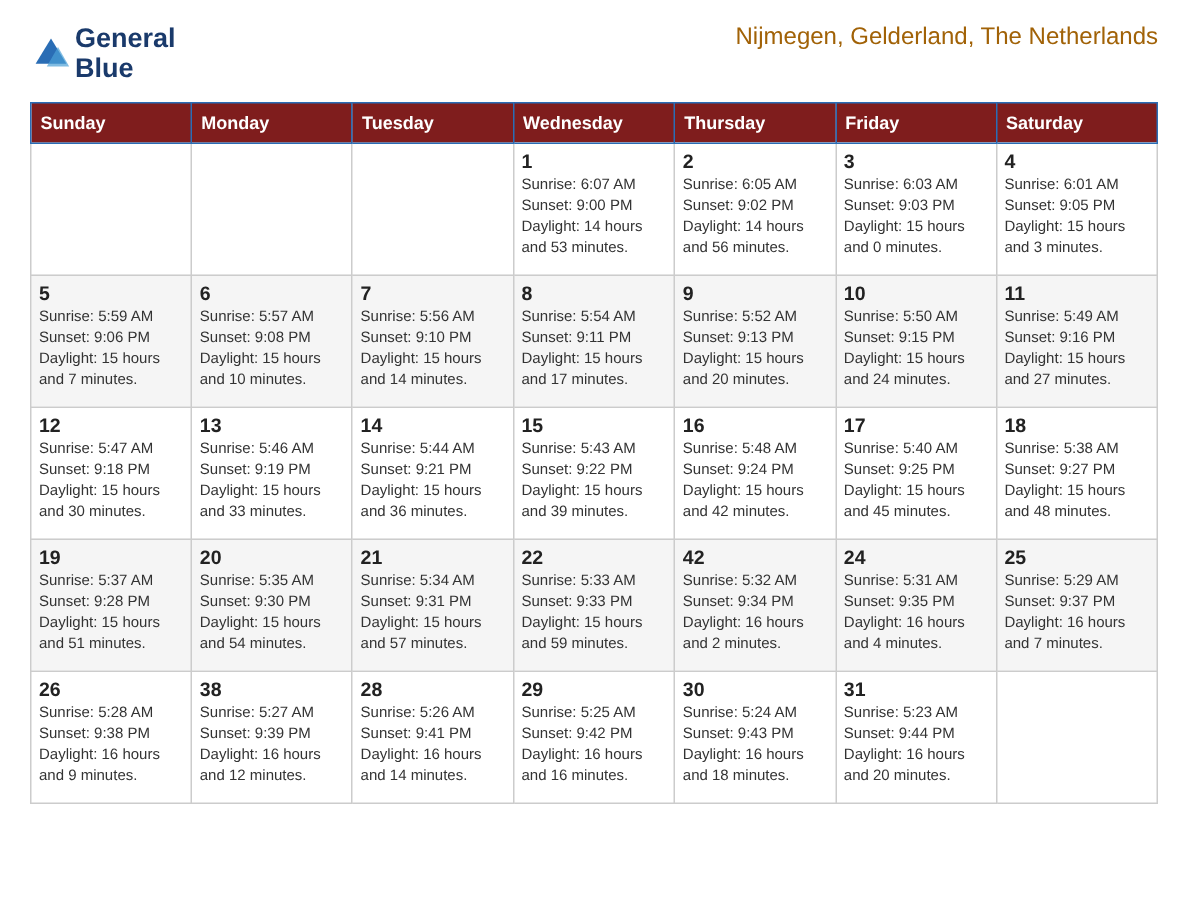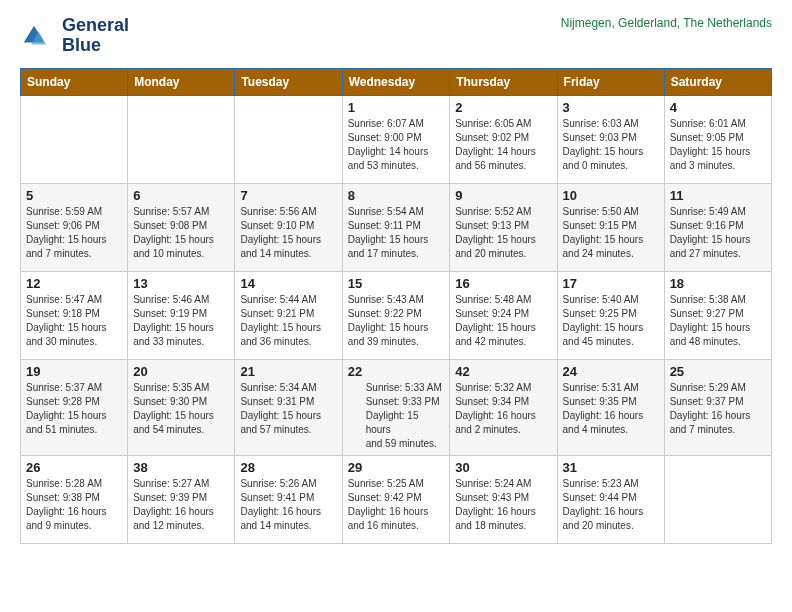--- a/index.html
+++ b/index.html
@@ -12,21 +12,21 @@
     }
     .header {
       display: flex;
       justify-content: space-between;
       align-items: flex-start;
       margin-bottom: 12px;
     }
     .logo {
       display: flex;
       align-items: center;
-      gap: 14px;
+      gap: 2px;
     }
     .logo-text {
       font-size: 18px;
       font-weight: bold;
       color: #1a3a6b;
       line-height: 1.1;
     }
     .logo-text span {
       display: block;
     }
@@ -36,30 +36,30 @@
     }
     .title-area {
       text-align: right;
     }
     .month-title {
       font-size: 36px;
       font-weight: bold;
       color: #1a3a6b;
     }
     .location {
-      font-size: 12px;
-      color: #15803d;
+      font-size: 16px;
+      color: #a16207;
     }
     .calendar {
       width: 100%;
       border-collapse: collapse;
       font-size: 11px;
     }
     .calendar thead th {
-      background-color: #a16207;
+      background-color: #7f1d1d;
       color: #fff;
       text-align: left;
       padding: 6px 6px;
       font-size: 12px;
       font-weight: bold;
       border: 1px solid #2a6db5;
     }
     .calendar tbody td {
       border: 1px solid #ccc;
       vertical-align: top;
@@ -275,21 +275,21 @@
         </td>
         <td>
           <div class="day-number">21</div>
           <div class="day-info" style="white-space: pre-line;">Sunrise: 5:34 AM
 Sunset: 9:31 PM
 Daylight: 15 hours
 and 57 minutes.</div>
         </td>
         <td>
           <div class="day-number">22</div>
-          <div class="day-info" style="white-space: pre-line; margin-left: 18px;">Sunrise: 5:33 AM
+          <div class="day-info" style="white-space: pre-line;">Sunrise: 5:33 AM
 Sunset: 9:33 PM
 Daylight: 15 hours
 and 59 minutes.</div>
         </td>
         <td>
           <div class="day-number">42</div>
           <div class="day-info" style="white-space: pre-line;">Sunrise: 5:32 AM
 Sunset: 9:34 PM
 Daylight: 16 hours
 and 2 minutes.</div>

